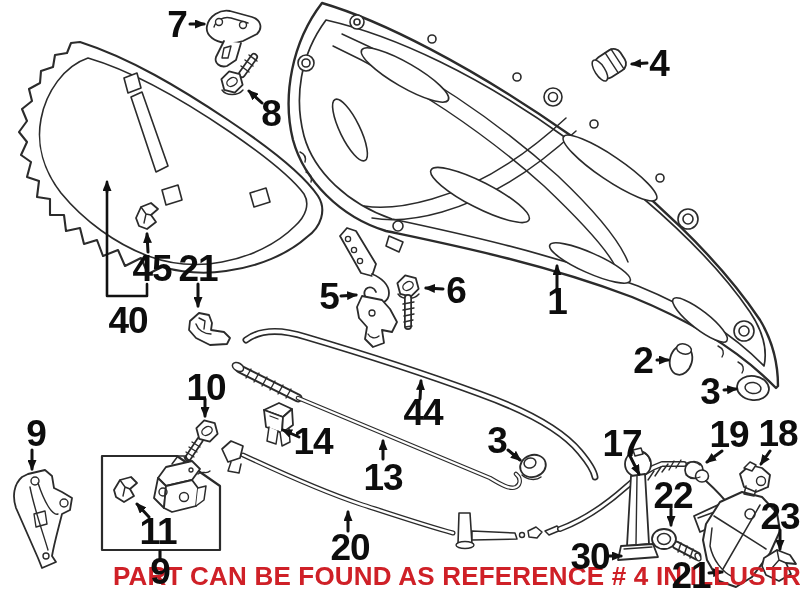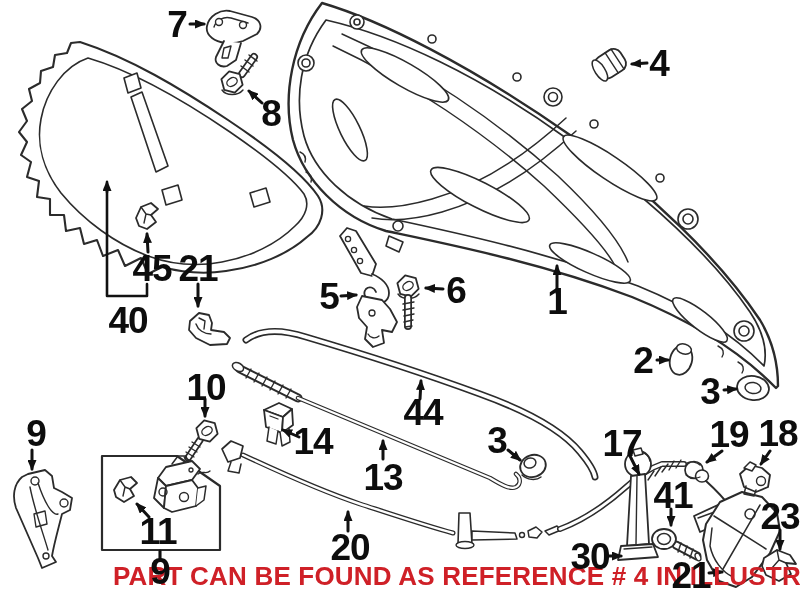--- a/index.html
+++ b/index.html
@@ -343,21 +343,21 @@
 <span class="callout" style="left:36px;top:433px">9</span>
 <span class="callout" style="left:383px;top:477px">13</span>
 <span class="callout" style="left:313px;top:441px">14</span>
 <span class="callout" style="left:497px;top:440px">3</span>
 <span class="callout" style="left:350px;top:547px">20</span>
 <span class="callout" style="left:622px;top:443px">17</span>
 <span class="callout" style="left:729px;top:434px">19</span>
 <span class="callout" style="left:778px;top:433px">18</span>
 <span class="callout" style="left:590px;top:556px">30</span>
 <span class="callout" style="left:691px;top:575px">21</span>
-<span class="callout" style="left:673px;top:495px">41</span>
+<span class="callout" style="left:673px;top:495px">22</span>
 <span class="callout" style="left:780px;top:516px">23</span>
 <span class="callout" style="left:423px;top:412px">44</span>
 <span class="callout" style="left:198px;top:268px">21</span>
 <span class="callout" style="left:128px;top:320px">40</span>
 <span class="callout" style="left:152px;top:268px">45</span>
 
 <div class="notice">PART CAN BE FOUND AS REFERENCE # 4 IN ILLUSTRATION</div>
 
 </div>
 

